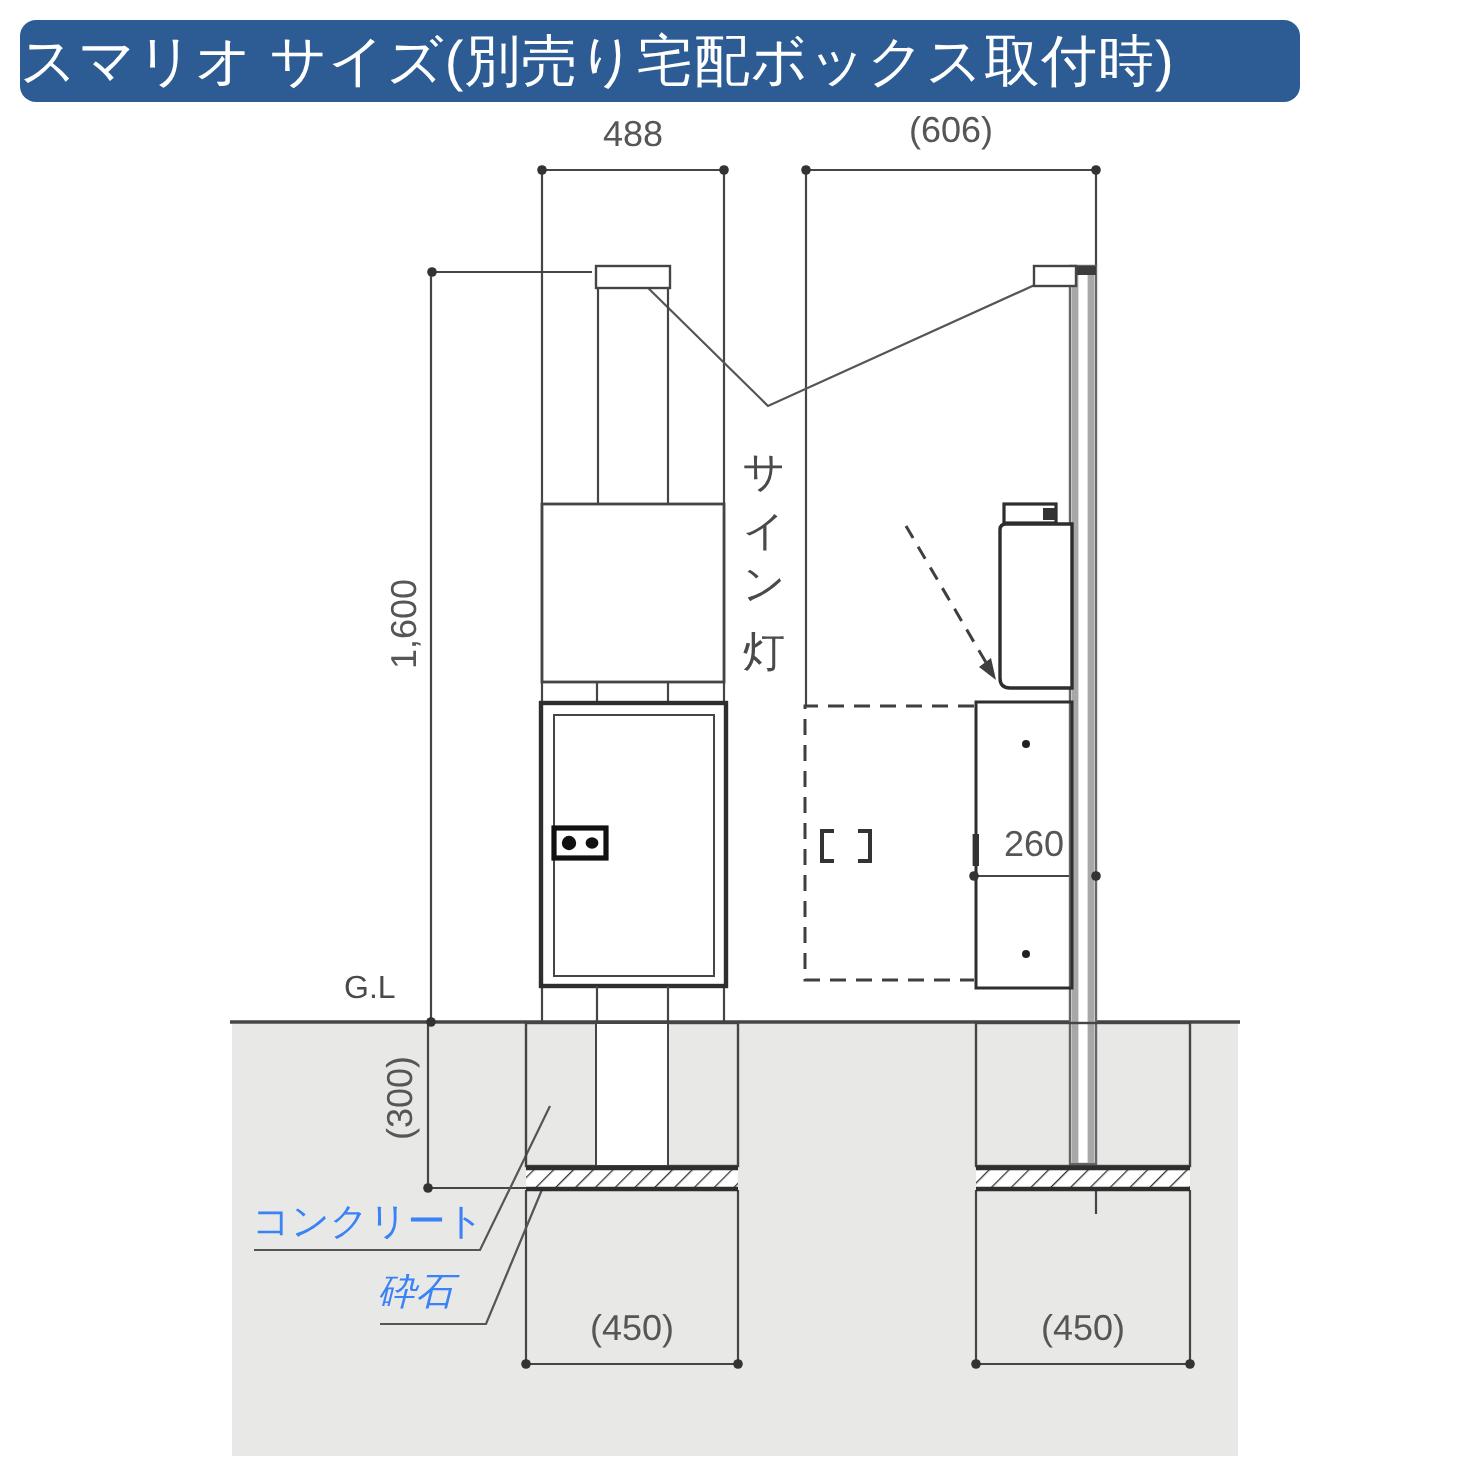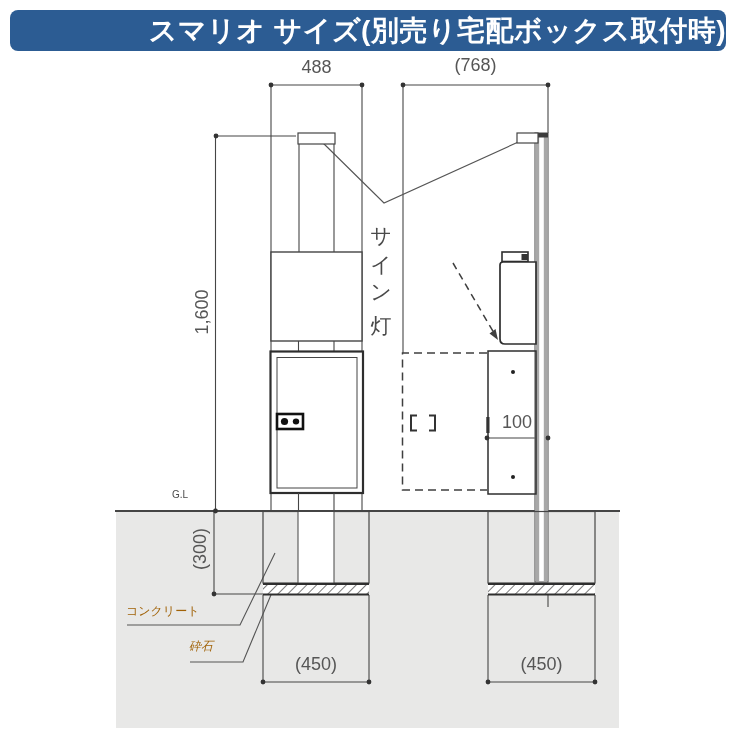--- a/index.html
+++ b/index.html
@@ -2,36 +2,36 @@
 <html><head>
 <meta charset="utf-8">
 <style>
   html,body{margin:0;padding:0;background:#ffffff;}
   #stage{
     position:relative;width:740px;height:740px;background:#ffffff;
     font-family:"Liberation Sans","DejaVu Sans",sans-serif;overflow:hidden;
   }
   
   #hdr{
-    position:absolute;left:10px;top:10px;width:716px;height:41px;
-    border-radius:8px;display:flex;align-items:center;justify-content:flex-end;
-    font-weight:bold;font-size:28px;letter-spacing:0.5px;white-space:nowrap;
+    position:absolute;left:10px;top:10px;width:640px;height:41px;
+    border-radius:8px;display:flex;align-items:center;justify-content:flex-start;
+    font-weight:normal;font-size:28px;letter-spacing:0.5px;white-space:nowrap;
   }
   
   #ground{position:absolute;left:116px;top:512px;width:503px;height:216px;}
   
   #art{position:absolute;left:0;top:0;}
   
   .dim{
     position:absolute;color:#565656;font-size:18px;line-height:20px;
     text-align:center;white-space:nowrap;
   }
   .rot{transform:rotate(-90deg);transform-origin:center center;}
-  .jlabel{position:absolute;color:#a16207;font-size:12px;line-height:21px;white-space:nowrap;}
-  #gl-label{position:absolute;color:#4a4a4a;font-size:10px;line-height:18px;}
+  .jlabel{position:absolute;color:#3b82f6;font-size:19px;line-height:21px;white-space:nowrap;}
+  #gl-label{position:absolute;color:#4a4a4a;font-size:16px;line-height:18px;}
   #sign-light-label{
     position:absolute;left:367px;top:212px;color:#4a4a4a;font-size:21px;
     writing-mode:vertical-rl;letter-spacing:5px;white-space:nowrap;
   }
 </style>
 </head>
 <body>
 
 <div id="stage">
 
@@ -135,24 +135,24 @@
       <circle cx="263" cy="682" r="2.4"></circle>
         <circle cx="369" cy="682" r="2.4"></circle>
       <circle cx="488" cy="682" r="2.4"></circle>
         <circle cx="595" cy="682" r="2.4"></circle>
       <circle cx="487" cy="438" r="2.4"></circle>
         <circle cx="548" cy="438" r="2.4"></circle>
     </g>
   </svg>
 
   <div class="dim" style="left:271px;top:57px;width:91px;">488</div>
-  <div class="dim" style="left:403px;top:55px;width:145px;">(768)</div>
+  <div class="dim" style="left:403px;top:55px;width:145px;">(606)</div>
   <div class="dim rot" style="left:170px;top:302px;width:64px;height:20px;">1,600</div>
   <div class="dim rot" style="left:168px;top:539px;width:64px;height:20px;">(300)</div>
-  <div class="dim" style="left:486px;top:412px;width:62px;">100</div>
+  <div class="dim" style="left:486px;top:412px;width:62px;">260</div>
   <div class="dim" style="left:263px;top:654px;width:106px;">(450)</div>
   <div class="dim" style="left:488px;top:654px;width:107px;">(450)</div>
 
   <div id="gl-label" style="left:172px;top:486px;">G.L</div>
   <div id="sign-light-label">サイン灯</div>
   <div class="jlabel" style="left:126px;top:601px;">コンクリート</div>
   <div class="jlabel" style="left:189px;top:636px;font-style:italic;">砕石</div>
 
 </div>
 

